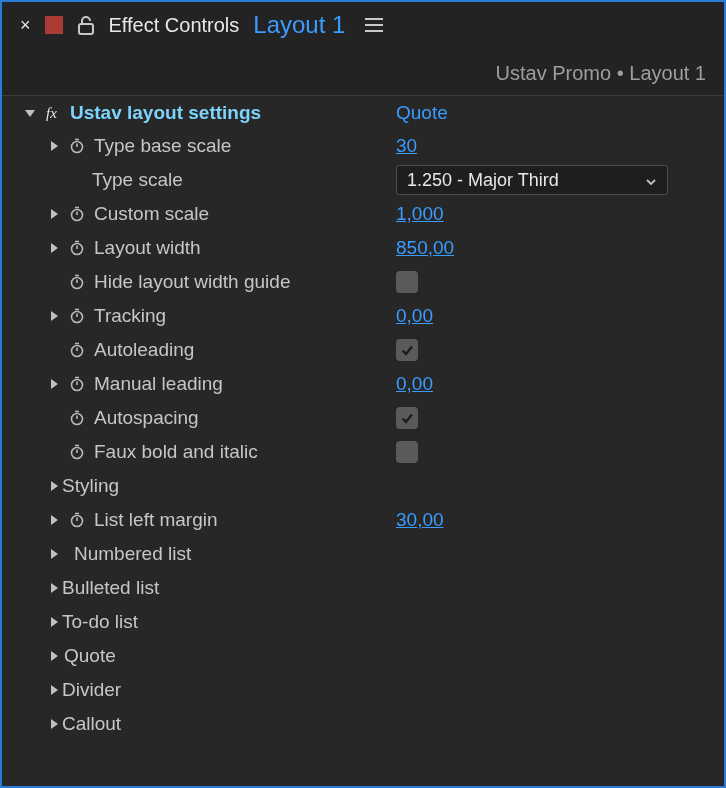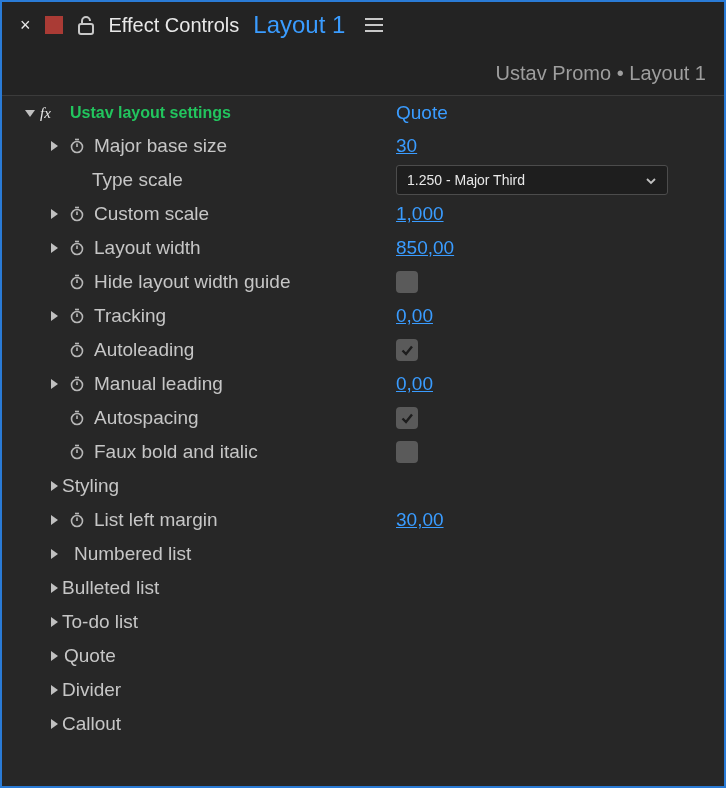--- a/index.html
+++ b/index.html
@@ -16,26 +16,26 @@
   .grid-area { flex:1; overflow:auto; background:#272727; }
   .grid-header { border-top:1px solid #3b3b3b; }
   .row { display:flex; align-items:center; height:34px; }
   .cell-label { display:flex; align-items:center; width:388px; padding-left:0; }
   .cell-value { flex:1; display:flex; align-items:center; padding-left:6px; }
   .indent-1 { width:36px; display:flex; justify-content:flex-end; align-items:center; }
   .indent-2 { width:60px; display:flex; justify-content:flex-end; align-items:center; }
   .twisty { width:16px; display:inline-flex; justify-content:center; color:#c0c0c0; cursor:pointer; }
   .twisty svg, .stopwatch svg, .fx svg { display:block; }
   .stopwatch { width:26px; display:inline-flex; justify-content:center; align-items:center; color:#b7b7b7; margin-left:2px;}
-  .fx { width:26px; display:inline-flex; justify-content:flex-start; align-items:center; color:#7dd3fc; margin-left:2px;}
+  .fx { width:26px; display:inline-flex; justify-content:flex-end; align-items:center; color:#7dd3fc; margin-left:2px;}
   .label { color:#c6c6c6; font-size:19px; margin-left:4px; }
-  .label-bold { color:#22c55e; font-weight:600; font-size:16px; margin-left:4px;}
+  .label-bold { color:#7dd3fc; font-weight:600; font-size:19px; margin-left:4px;}
   .val-link { color:#3a9cff; font-size:19px; cursor:pointer;text-decoration:underline; }
   .reset { color:#3a9cff; font-size:19px; cursor:pointer; }
-  .dropdown { height:30px; width:272px; background:#1e1e1e; border:1px solid #4c4c4c; border-radius:3px; display:flex; align-items:center; padding:0 10px; justify-content:space-between; color:#e8e8e8; font-size:14px; cursor:pointer;}
+  .dropdown { height:30px; width:272px; background:#1e1e1e; border:1px solid #4c4c4c; border-radius:3px; display:flex; align-items:center; padding:0 10px; justify-content:space-between; color:#e8e8e8; font-size:18px; cursor:pointer;}
   .dropdown .caret { color:#c0c0c0; }
   .checkbox { width:22px; height:22px; border-radius:4px; background:#5a5a5a; display:inline-flex; align-items:center; justify-content:center; cursor:pointer; }
   .checkbox svg { display:block; opacity:0; }
   .checkbox.checked svg { opacity:1; }
   .spacer-stopwatch { width:26px; display:inline-block; }
 </style>
 </head>
 <body>
 
 <div class="panel">
@@ -94,21 +94,21 @@
               </svg>
             </span>
         </span>
         <span class="stopwatch">
             <svg width="16" height="16" viewBox="0 0 16 16" fill="none" stroke="#b7b7b7" stroke-width="1.6">
               <circle cx="8" cy="9" r="5.5"></circle>
               <line x1="8" y1="9" x2="8" y2="5.5"></line>
               <line x1="6" y1="1.5" x2="10" y2="1.5"></line>
             </svg>
           </span>
-        <span class="label">Major base size</span>
+        <span class="label">Type base scale</span>
       </div>
       <div class="cell-value">
           <span class="val-link">30</span>
         </div>
     </div>
 
     <div class="row">
       <div class="cell-label">
         <span class="indent-2"></span>
         <span class="spacer-stopwatch"></span>

